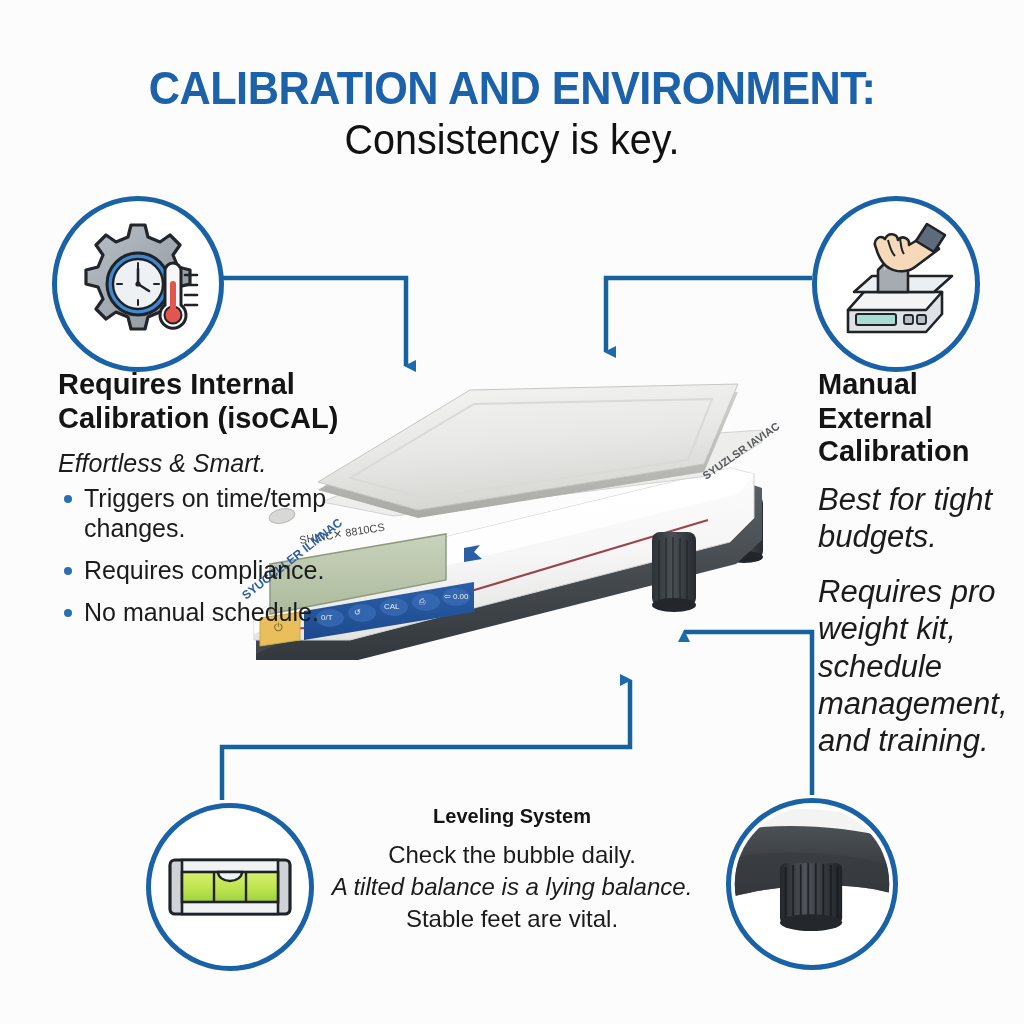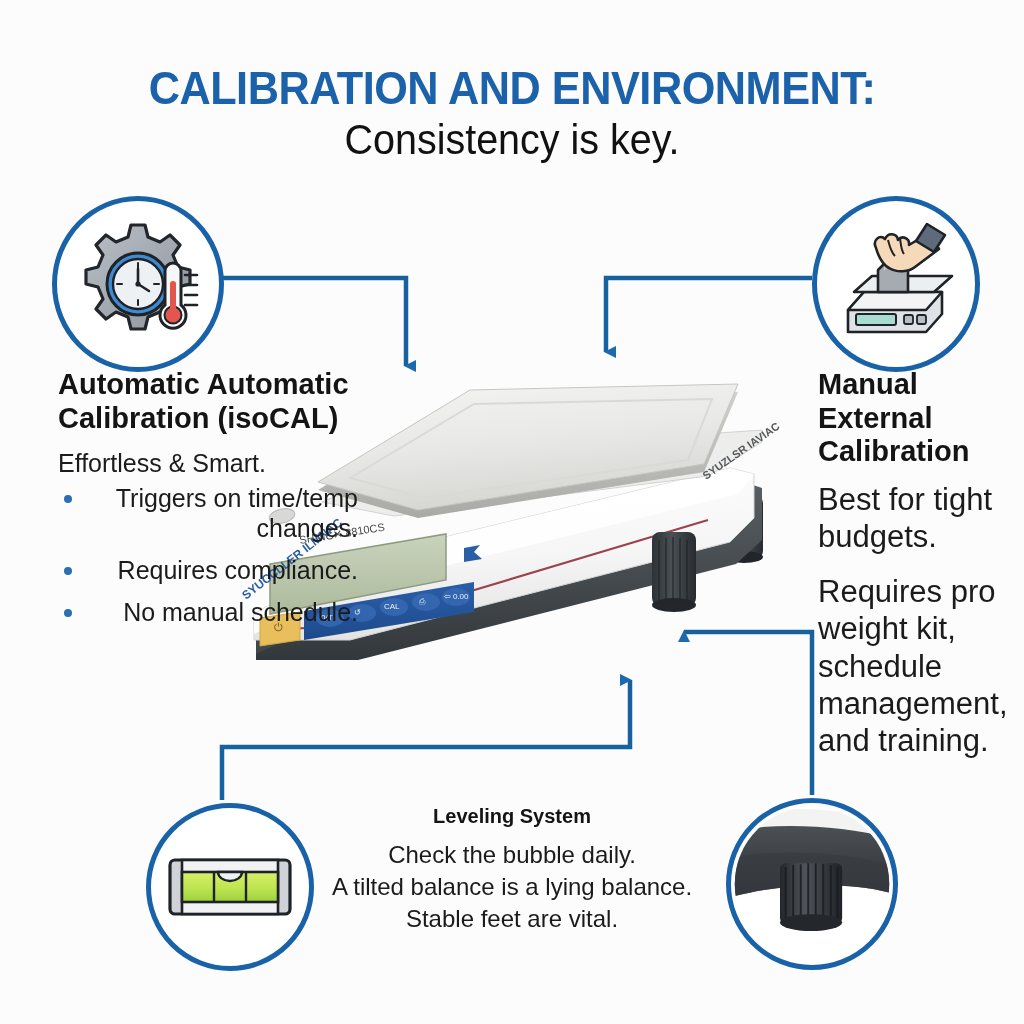--- a/index.html
+++ b/index.html
@@ -39,22 +39,22 @@
     display:flex;align-items:center;justify-content:center;
   }
   #icon-isocal{left:52px;top:196px;width:172px;height:176px;}
   #icon-manual{left:812px;top:196px;width:168px;height:176px;}
   #icon-level{left:146px;top:803px;width:168px;height:168px;}
   #icon-foot{left:726px;top:798px;width:172px;height:172px;overflow:hidden;}
 
   
   .blk{position:absolute;}
   .blk h3{margin:0;font-size:29px;font-weight:bold;line-height:1.16;color:#141414;}
-  .blk .lede{margin:13px 0 4px;font-size:25px;line-height:1.2;color:#1b1b1b;}
-  .blk ul{margin:6px 0 0;padding:0;list-style:none;text-align:right;}
+  .blk .lede{margin:13px 0 4px;font-size:25px;line-height:1.2;color:#1b1b1b;font-style:italic;}
+  .blk ul{margin:6px 0 0;padding:0;list-style:none;}
   .blk li{
     position:relative;padding-left:26px;font-size:25px;line-height:1.17;
     margin-bottom:13px;color:#1b1b1b;
   }
   .blk li::before{
     content:"";position:absolute;left:6px;top:11px;
     width:8px;height:8px;border-radius:50%;background:#2a6fb5;
   }
 
   #blk-left{left:58px;top:368px;width:300px;}
@@ -358,35 +358,35 @@
           <line x1="113" y1="68" x2="113" y2="124"></line>
         </g>
         <ellipse cx="85" cy="127" rx="33" ry="9" fill="#24282c"></ellipse>
 
         <rect x="0" y="136" width="172" height="40" fill="#ffffff"></rect>
       </g>
     </svg>
   </div>
 
   <div class="blk" id="blk-left">
-    <h3>Automatic Automatic Calibration (isoCAL)</h3>
+    <h3>Requires Internal Calibration (isoCAL)</h3>
     <p class="lede">Effortless &amp; Smart.</p>
     <ul>
       <li>Triggers on time/temp changes.</li>
       <li>Requires compliance.</li>
       <li>No manual schedule.</li>
     </ul>
   </div>
 
   <div class="blk" id="blk-right">
     <h3>Manual External Calibration</h3>
     <p class="lede">Best for tight budgets.</p>
     <p class="lede lede2">Requires pro weight kit, schedule management, and training.</p>
   </div>
 
   <div class="blk" id="blk-bottom">
     <h3>Leveling System</h3>
     <p>Check the bubble daily.</p>
-    <p style="margin-top:2px;">A tilted balance is a lying balance.</p>
+    <p style="margin-top:2px;font-style:italic;">A tilted balance is a lying balance.</p>
     <p style="margin-top:2px;">Stable feet are vital.</p>
   </div>
 
 </div>
 
 </body></html>

